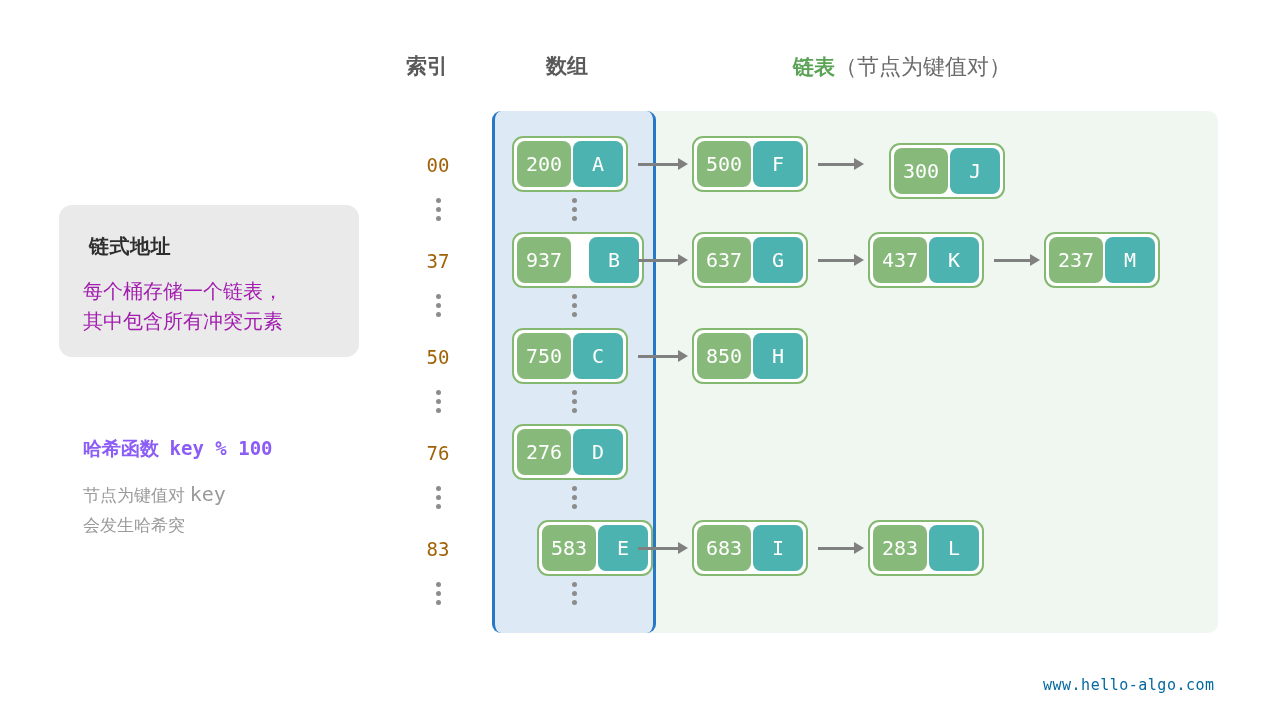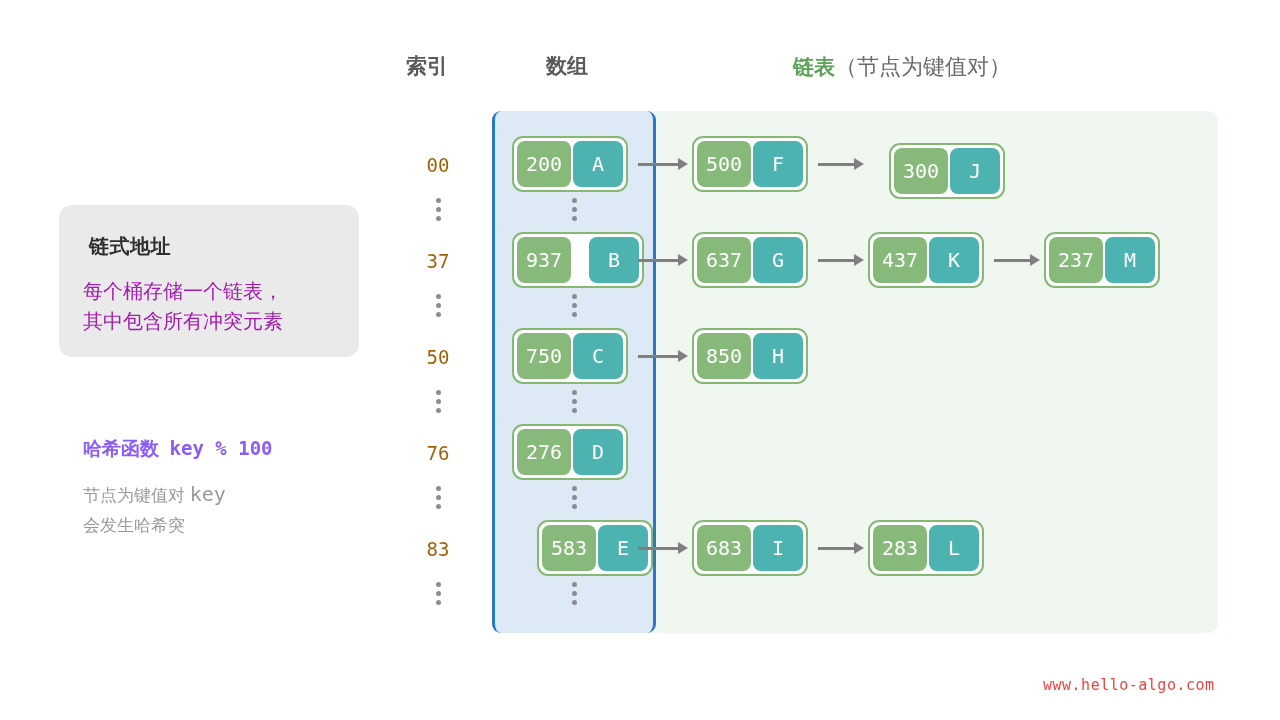--- a/index.html
+++ b/index.html
@@ -93,21 +93,21 @@
   .arrow .shaft{position:absolute;left:0;top:5px;height:2.6px;background:#808080;}
   .arrow .head{
     position:absolute;top:0;width:0;height:0;
     border-top:6px solid transparent;border-bottom:6px solid transparent;
     border-left:10px solid #808080;
   }
 
   .watermark{
     position:absolute;left:1043px;top:676px;
     font-family:"DejaVu Sans Mono","Liberation Mono",monospace;
-    font-size:15px;color:#ef4444;letter-spacing:.5px;
+    font-size:15px;color:#0369a1;letter-spacing:.5px;
   }
 </style>
 </head>
 <body>
 
 <div class="stage">
 
   <div class="hdr hdr-index">索引</div>
   <div class="hdr hdr-array">数组</div>
   <div class="hdr hdr-list"><span>链表</span><span class="sub">（节点为键值对）</span></div>

